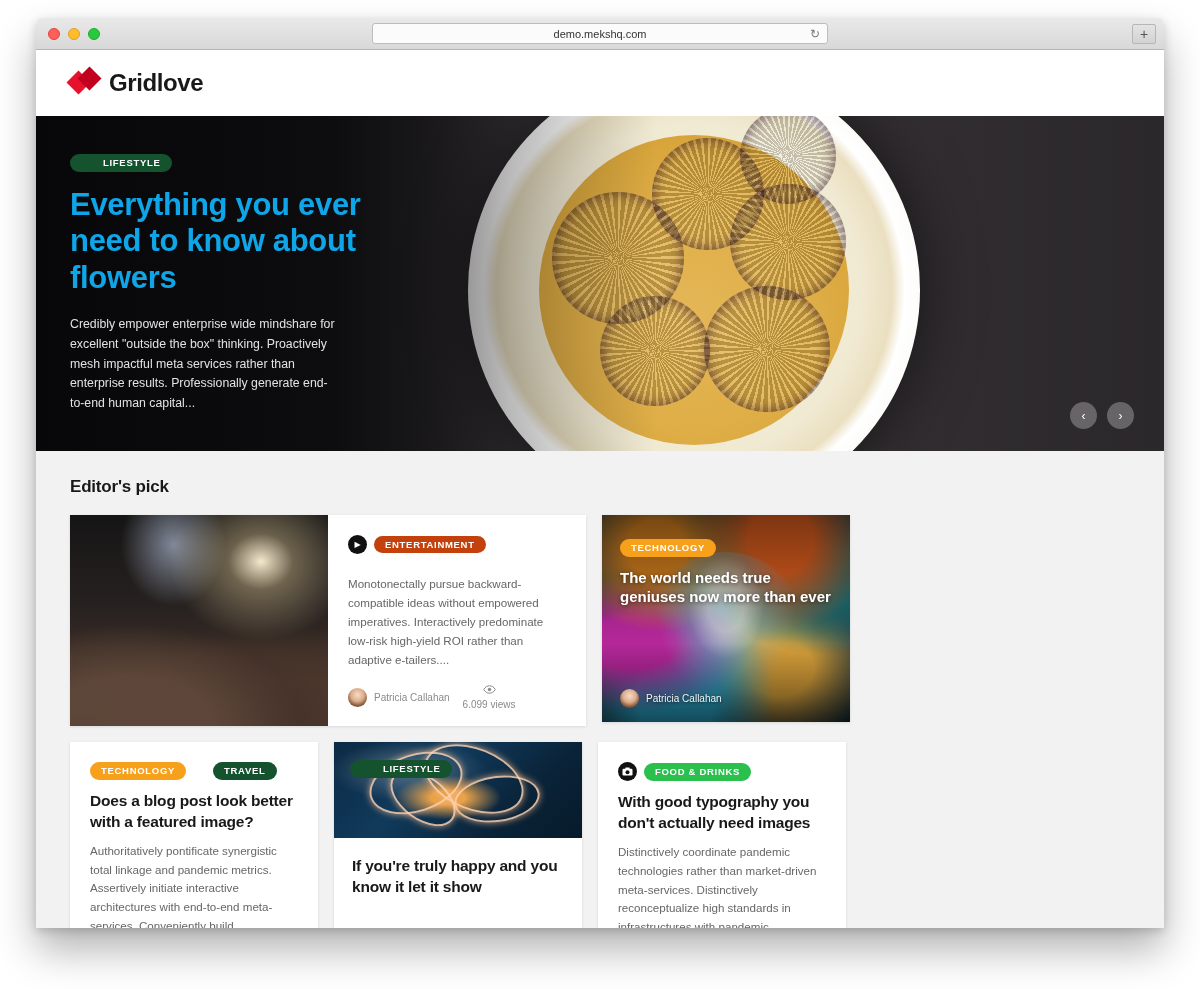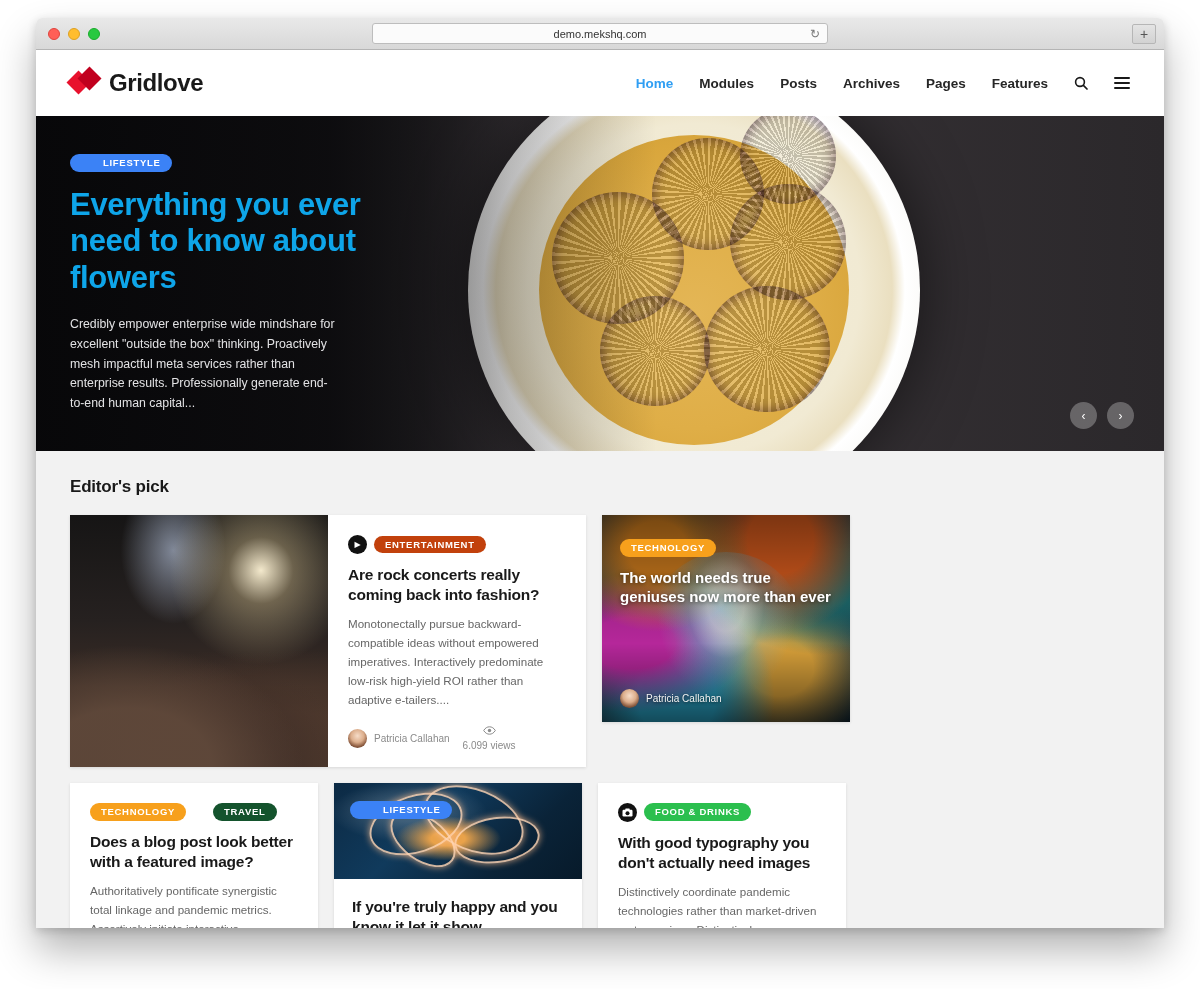--- a/index.html
+++ b/index.html
@@ -157,21 +157,21 @@
   }
   .badge {
     display: inline-block;
     padding: 4px 11px 4px 11px;
     border-radius: 20px;
     font-size: 9.5px; font-weight: bold;
     letter-spacing: 0.7px; color: #fff;
     text-transform: uppercase;
     line-height: 1.05;
   }
-  .badge-lifestyle { background: #3b82f6; padding-left: 33px; }
+  .badge-lifestyle { background: #14532d; padding-left: 33px; }
   .badge-entertainment { background: #c2410c; }
   .badge-technology { background: #f7a01c; }
   .badge-travel { background: #14532d; margin-left: 20px; }
   .badge-food { background: #2bbf4e; }
 
   .hero-title {
     margin-top: 15px;
     font-size: 31px; line-height: 1.17;
     font-weight: bold; color: #0ea5e9;
     letter-spacing: -0.3px;
@@ -349,41 +349,20 @@
 
     <div class="site-header">
       <a class="brand">
         <span class="brand-mark">
           <span class="sq sq1"></span>
             <span class="sq sq2"></span>
         </span>
         <span class="brand-name">Gridlove</span>
       </a>
 
-      <nav class="main-nav">
-        <a class="nav-link active">Home</a>
-        <a class="nav-link">Modules</a>
-        <a class="nav-link">Posts</a>
-        <a class="nav-link">Archives</a>
-        <a class="nav-link">Pages</a>
-        <a class="nav-link">Features</a>
-        <span class="nav-icon">
-          <svg class="icon-svg" width="14" height="14" viewBox="0 0 14 14">
-            <circle cx="6" cy="6" r="4.4" fill="none" stroke="#191919" stroke-width="1.6"></circle>
-            <line x1="9.4" y1="9.4" x2="13" y2="13" stroke="#191919" stroke-width="1.7" stroke-linecap="round"></line>
-          </svg>
-        </span>
-        <span class="nav-icon">
-          <span class="hamburger">
-              <span></span>
-              <span></span>
-              <span></span>
-            </span>
-        </span>
-      </nav>
     </div>
 
     <div class="hero">
       <div class="hero-photo">
         <div class="bowl">
           <div class="bowl-ring"></div>
           <div class="bowl-teal"></div>
           <div class="bowl-inner"></div>
           <div class="flowers">
             <div class="fl fl6"></div>
@@ -416,21 +395,20 @@
 
         <div class="card card-wide">
           <div class="card-thumb">
             <div class="thumb-concert"></div>
           </div>
           <div class="card-body">
             <div class="card-badges">
               <span class="fmt-icon">▶</span>
               <span class="badge badge-entertainment">ENTERTAINMENT</span>
             </div>
-            <h3 class="card-title">Are rock concerts really coming back into fashion?</h3>
             <p class="card-excerpt">Monotonectally pursue backward-compatible ideas without empowered imperatives. Interactively predominate low-risk high-yield ROI rather than adaptive e-tailers....</p>
             <div class="card-meta">
               <span class="meta-author">
                 <span class="avatar a2"></span>
                 <span>Patricia Callahan</span>
               </span>
               <span class="meta-item">
                 <svg class="icon-svg" width="13" height="9" viewBox="0 0 13 9">
                   <path d="M.7 4.5C2.2 2 4.2.8 6.5.8S10.8 2 12.3 4.5C10.8 7 8.8 8.2 6.5 8.2S2.2 7 .7 4.5z" fill="none" stroke="#8a8a8a" stroke-width="1"></path>
                   <circle cx="6.5" cy="4.5" r="1.7" fill="#8a8a8a"></circle>

